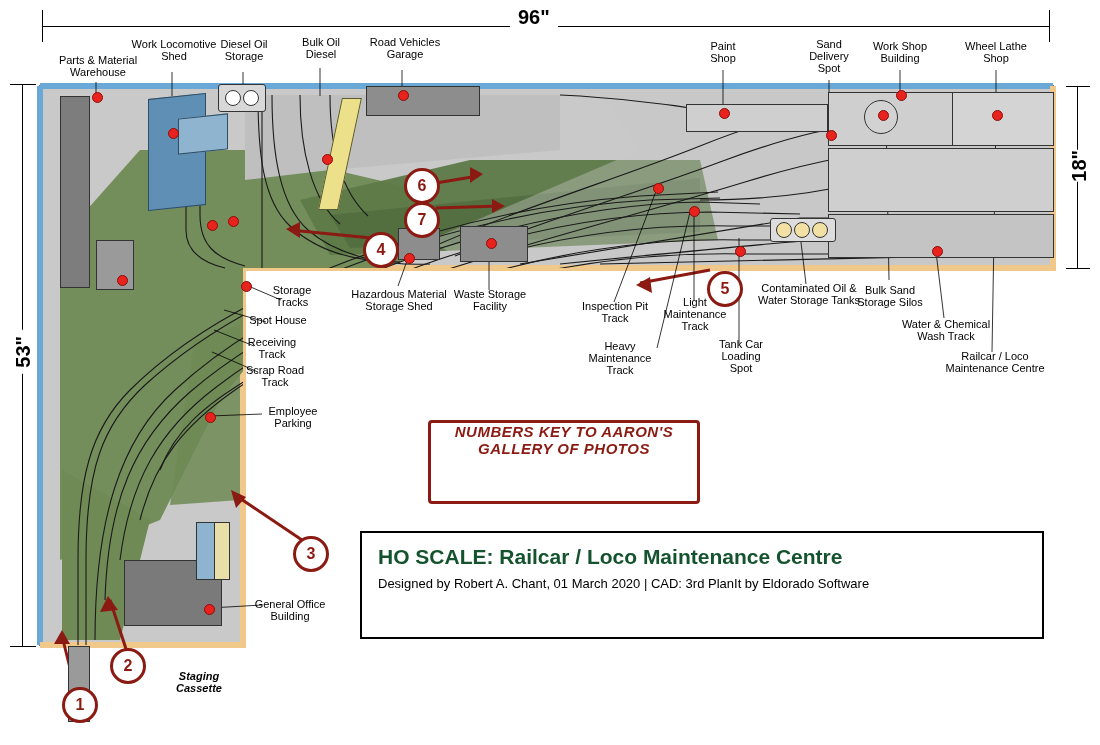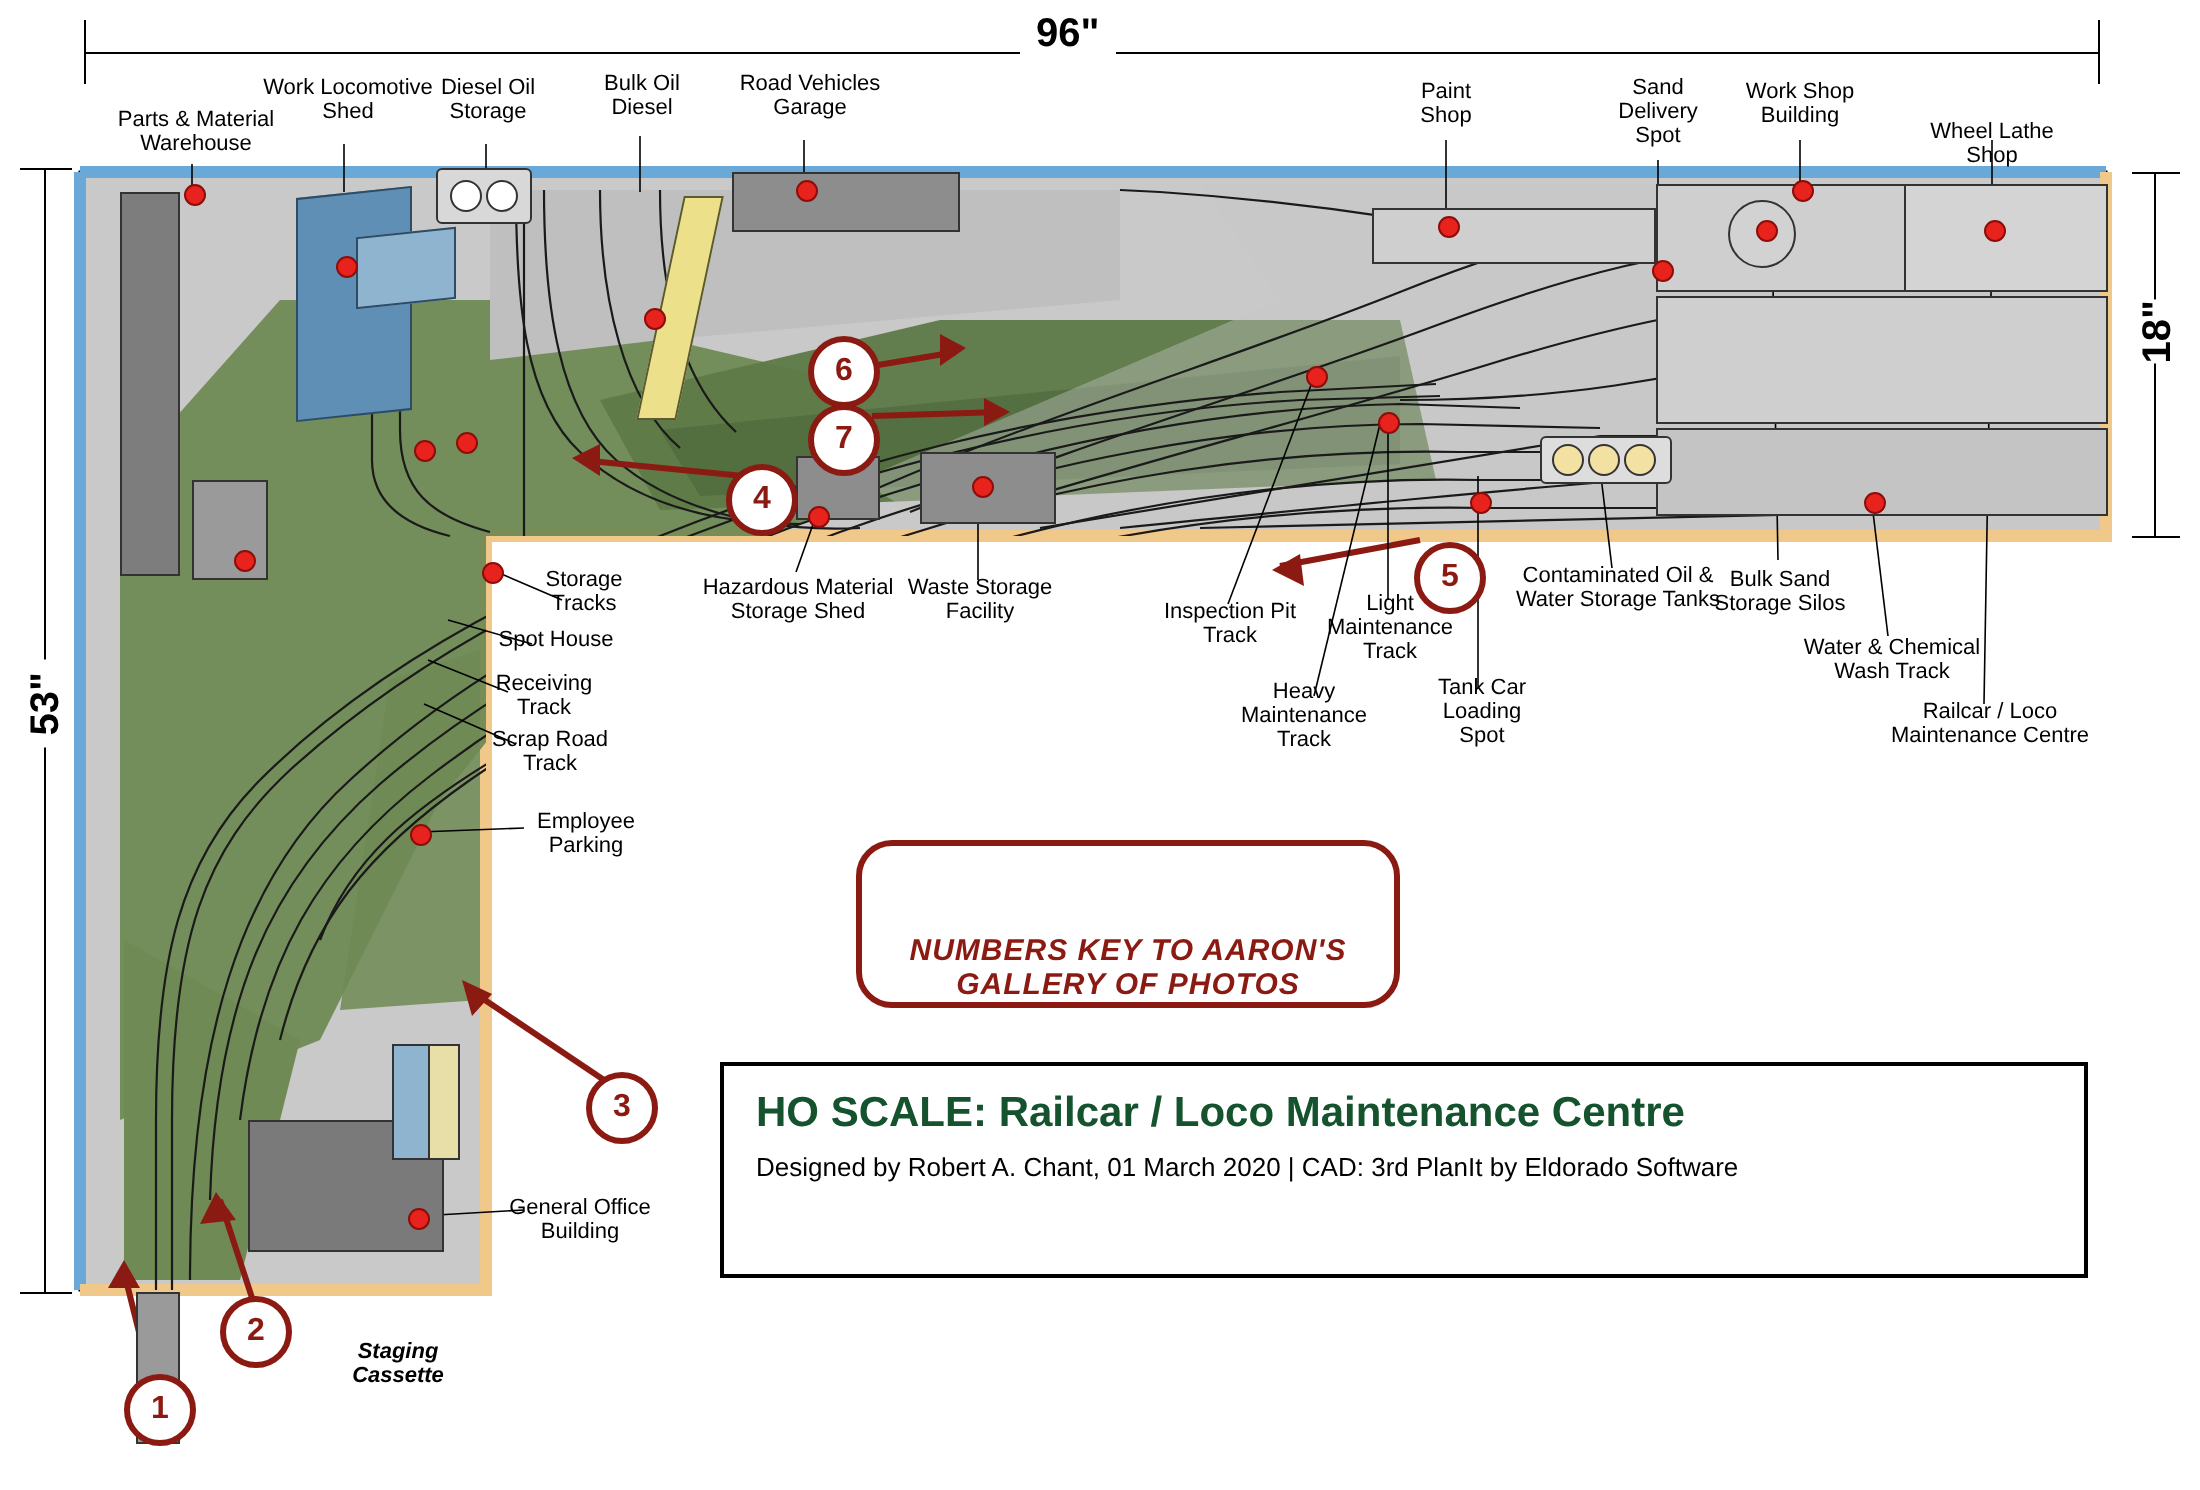--- a/index.html
+++ b/index.html
@@ -6,22 +6,22 @@
   body{width:1100px;height:745px;position:relative;font-family:"Liberation Sans",sans-serif;overflow:hidden;}
   #root{position:absolute;left:0;top:0;width:1100px;height:745px;}
   .lbl{position:absolute;font-size:11px;line-height:12px;color:#000;text-align:center;white-space:pre-line;}
   .dim{position:absolute;font-weight:bold;color:#000;}
   .leader{position:absolute;background:#000;}
   .dot{position:absolute;width:9px;height:9px;border-radius:50%;background:#e8231d;border:1px solid #8c0d09;}
   .callout{position:absolute;width:30px;height:30px;border-radius:50%;border:3px solid #8b1a12;background:#fff;color:#8b1a12;
            font-weight:bold;font-size:16px;display:flex;align-items:center;justify-content:center;}
   .bldg{position:absolute;}
   .titlebox{position:absolute;border:2px solid #000;background:#fff;}
-  .keybox{position:absolute;border:3px solid #8b1a12;border-radius:18px;background:#fff;
-          display:flex;flex-direction:column;align-items:center;justify-content:flex-end;}
+  .keybox{position:absolute;border:3px solid #8b1a12;border-radius:4px;background:#fff;
+          display:flex;flex-direction:column;align-items:center;justify-content:flex-start;}
   .keybox span{color:#8b1a12;font-weight:bold;font-style:italic;font-size:15px;letter-spacing:.5px;}
   .ttl{font-size:21px;font-weight:bold;color:#14532d;}
   .sub{font-size:13px;color:#000;line-height:17px;}
   .staging{position:absolute;font-size:11px;font-style:italic;font-weight:bold;text-align:center;line-height:12px;}
 </style>
 </head>
 <body>
 
 <div id="root">
 
@@ -207,42 +207,42 @@
 Diesel</div>
   <div class="lbl" style="left:357px;top:36px;width:96px;text-align:center;">Road Vehicles
 Garage</div>
   <div class="lbl" style="left:688px;top:40px;width:70px;">Paint
 Shop</div>
   <div class="lbl" style="left:793px;top:38px;width:72px;">Sand
 Delivery
 Spot</div>
   <div class="lbl" style="left:852px;top:40px;width:96px;">Work Shop
 Building</div>
-  <div class="lbl" style="left:950px;top:40px;width:92px;margin-top:20px;">Wheel Lathe
+  <div class="lbl" style="left:950px;top:40px;width:92px;">Wheel Lathe
 Shop</div>
 
   <div class="lbl" style="left:252px;top:284px;width:80px;">Storage
 Tracks</div>
   <div class="lbl" style="left:238px;top:314px;width:80px;">Spot House</div>
   <div class="lbl" style="left:230px;top:336px;width:84px;">Receiving
 Track</div>
   <div class="lbl" style="left:232px;top:364px;width:86px;">Scrap Road
 Track</div>
   <div class="lbl" style="left:248px;top:405px;width:90px;">Employee
 Parking</div>
   <div class="lbl" style="left:244px;top:598px;width:92px;">General Office
 Building</div>
 
   <div class="lbl" style="left:343px;top:288px;width:112px;">Hazardous Material
 Storage Shed</div>
   <div class="lbl" style="left:448px;top:288px;width:84px;">Waste Storage
 Facility</div>
   <div class="lbl" style="left:572px;top:300px;width:86px;">Inspection Pit
 Track</div>
-  <div class="lbl" style="left:612px;top:340px;width:80px;">Heavy
+  <div class="lbl" style="left:580px;top:340px;width:80px;">Heavy
 Maintenance
 Track</div>
   <div class="lbl" style="left:656px;top:296px;width:78px;">Light
 Maintenance
 Track</div>
   <div class="lbl" style="left:704px;top:338px;width:74px;">Tank Car
 Loading
 Spot</div>
   <div class="lbl" style="left:748px;top:282px;width:122px;">Contaminated Oil &amp;
 Water Storage Tanks</div>

